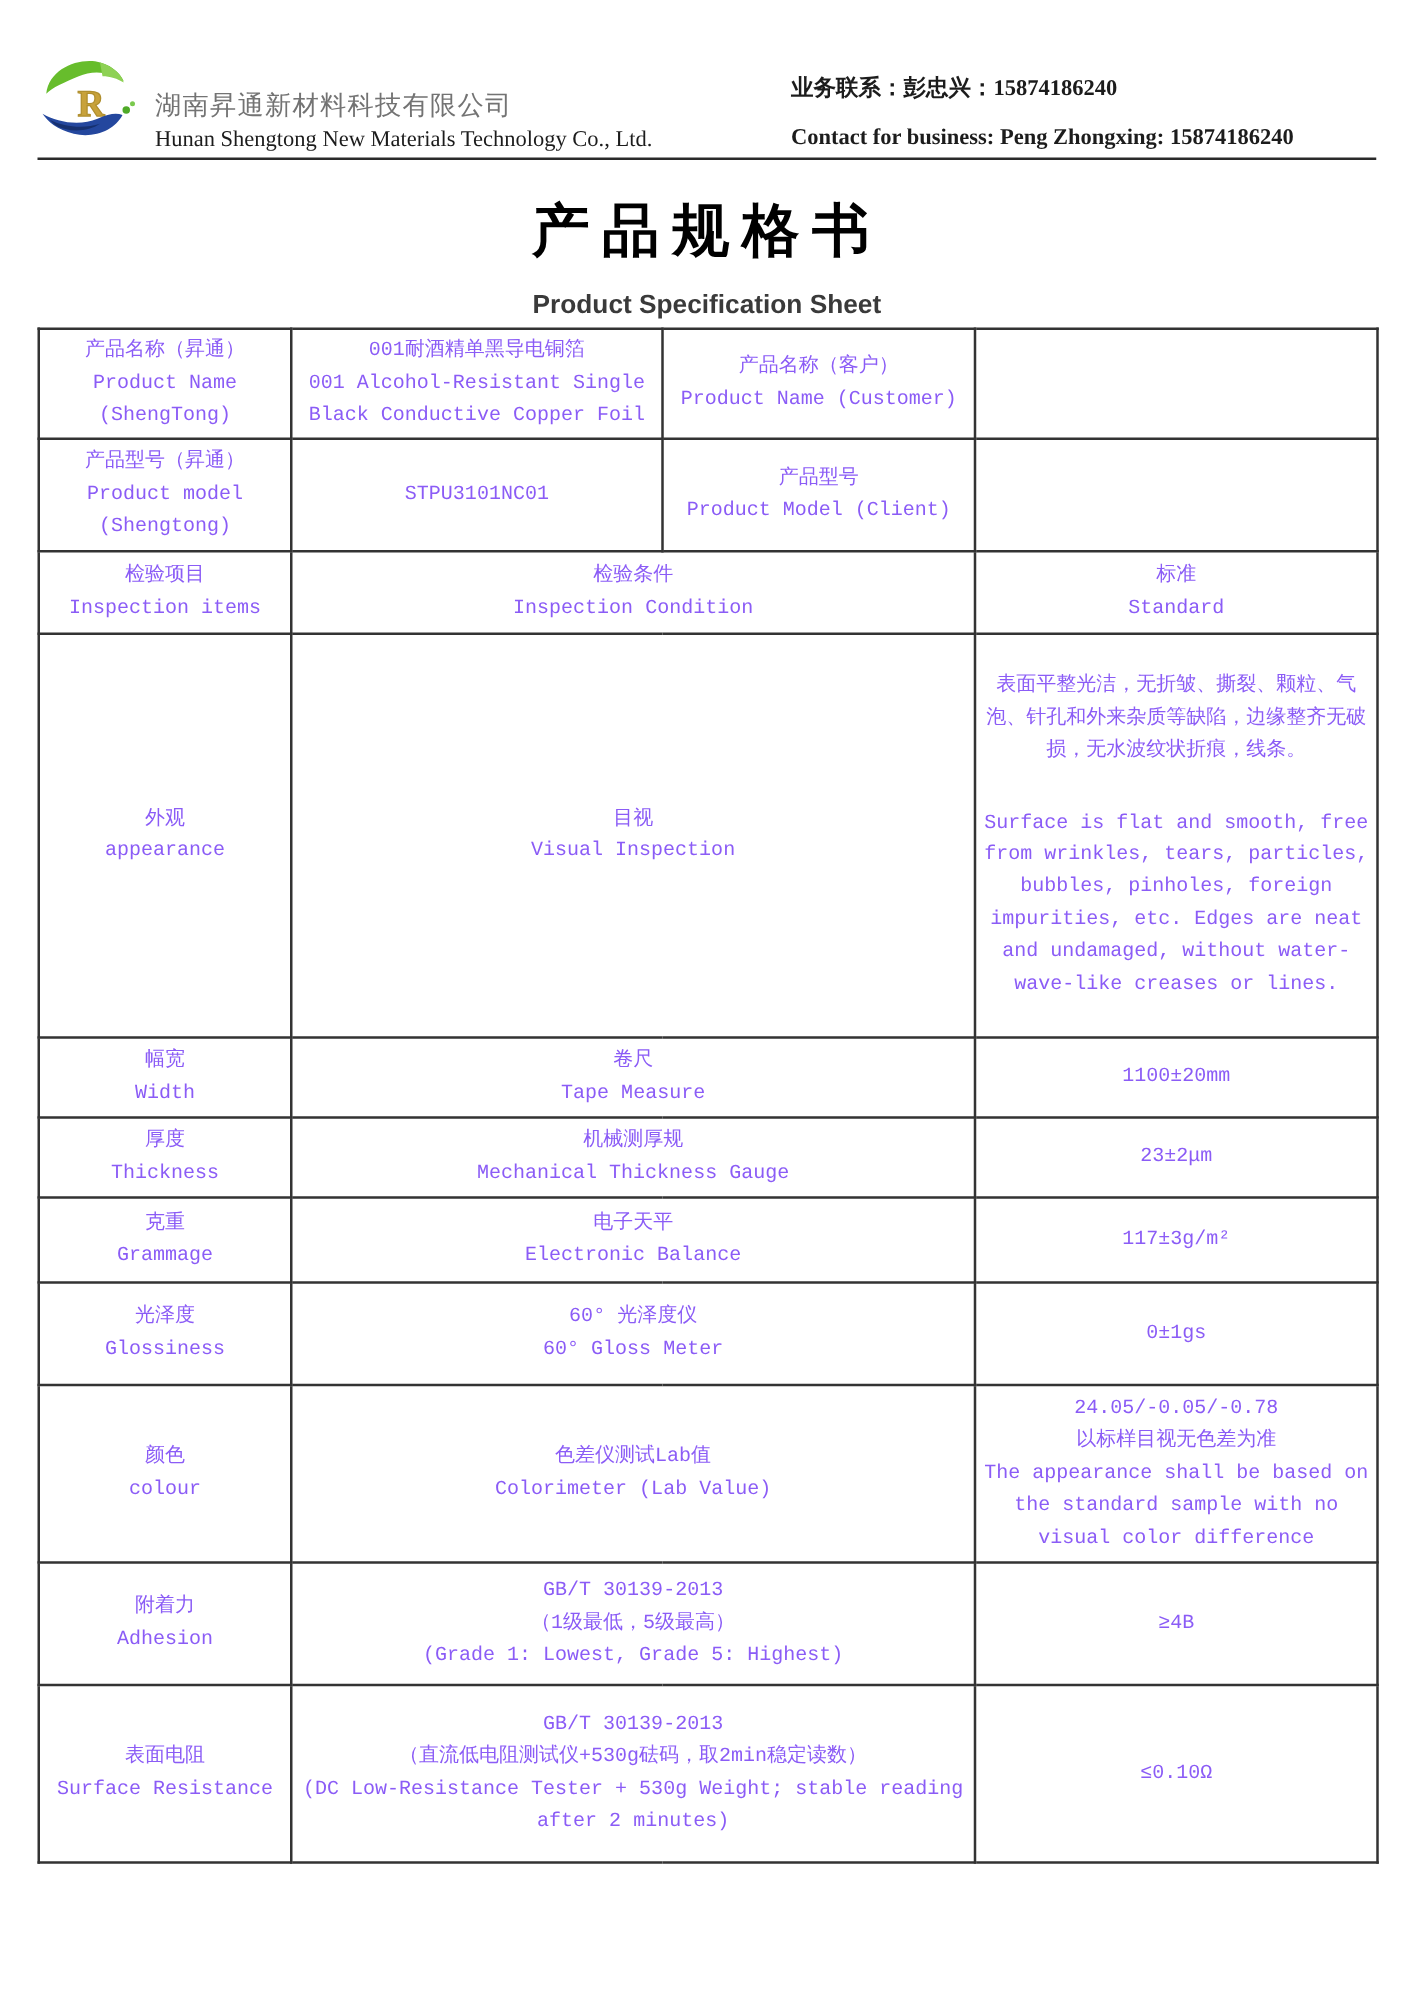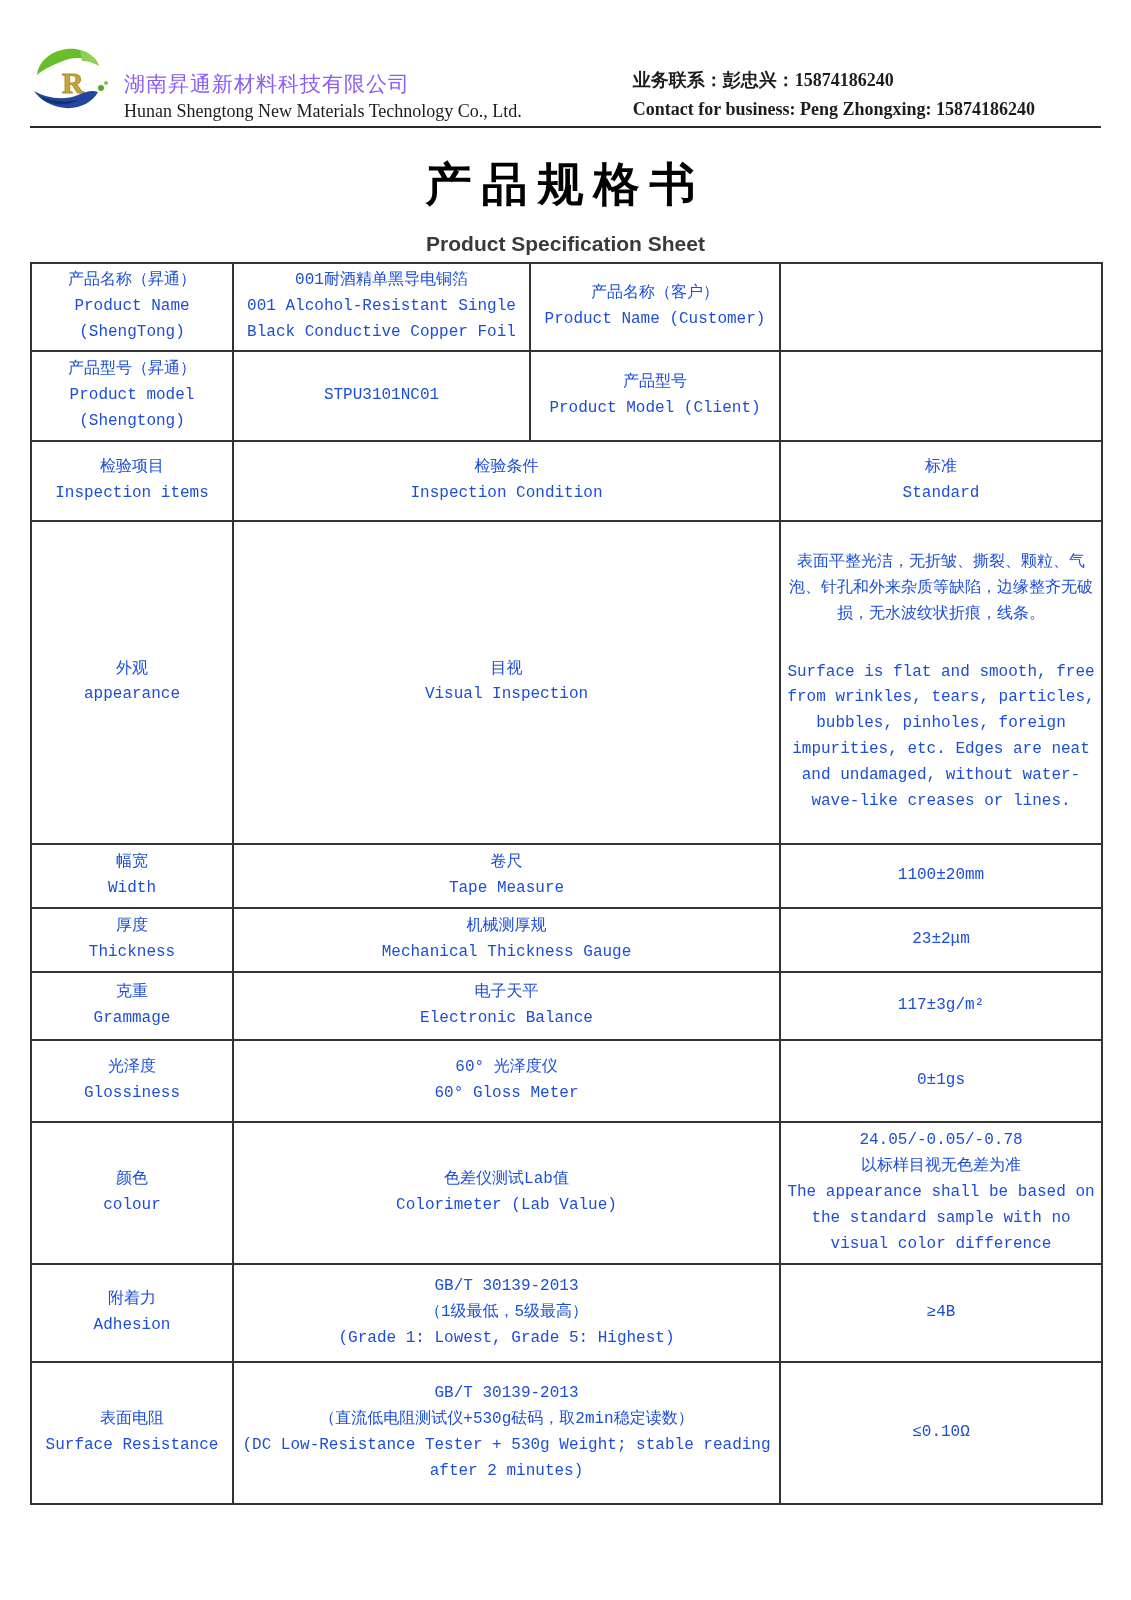--- a/index.html
+++ b/index.html
@@ -16,44 +16,44 @@
   .doc-header{
     display:flex;justify-content:space-between;align-items:flex-end;
     padding-top:44px;
     border-bottom:2px solid #2a2a2a;
     padding-bottom:4px;
   }
   .brand{display:flex;align-items:flex-end;gap:14px;}
   .logo{width:80px;height:78px;flex:0 0 auto;}
   .brand-names{padding-bottom:0px;}
   .company-cn{
-    font-size:21px;color:#8b5cf6;letter-spacing:1px;
+    font-size:21px;color:#737373;letter-spacing:1px;
     font-family:Liberation Serif, serif;
   }
   .company-en{font-size:18px;color:#1c1c1c;margin-top:3px;}
   .contact{padding-bottom:2px;padding-right:66px;font-weight:bold;}
   .contact-cn{font-size:18px;color:#1c1c1c;}
-  .contact-en{font-size:18px;color:#1c1c1c;margin-top:7px;}
+  .contact-en{font-size:18px;color:#1c1c1c;margin-top:17px;}
   
   .title-cn{
     margin:26px 0 0 0;text-align:center;
     font-size:46px;font-weight:bold;letter-spacing:10px;
     color:#000;
     font-family:"Liberation Serif","DejaVu Serif",serif;
   }
   .title-en{
     margin:16px 0 6px 0;text-align:center;
     font-size:21px;font-weight:bold;color:#3a3a3a;
     font-family:"Liberation Sans","DejaVu Sans",sans-serif;
   }
   
   table.spec{
     width:1071px;border-collapse:collapse;table-layout:fixed;
     font-family:"Liberation Mono","DejaVu Sans Mono",monospace;
-    font-size:16px;line-height:1.62;color:#1d4ed8;
+    font-size:16px;line-height:1.62;color:#8b5cf6;
   }
   table.spec td,table.spec th{
     border:2px solid #333;
     text-align:center;vertical-align:middle;
     white-space:pre-line;
     padding:2px 4px;
     font-weight:normal;
     overflow:hidden;
   }
   .std-appearance p{margin:0 0 6px 0;}
@@ -116,21 +116,21 @@
         </tr>
         <tr style="height:90px;">
           <td>产品型号（昇通）
 Product model
 (Shengtong)</td>
           <td>STPU3101NC01</td>
           <td>产品型号
 Product Model (Client)</td>
           <td></td>
         </tr>
-        <tr style="height:80px;">
+        <tr style="height:66px;">
           <th>检验项目
 Inspection items</th>
           <th colspan="2">检验条件
 Inspection Condition</th>
           <th>标准
 Standard</th>
         </tr>
         <tr style="height:302px;">
           <td>外观
 appearance</td>

